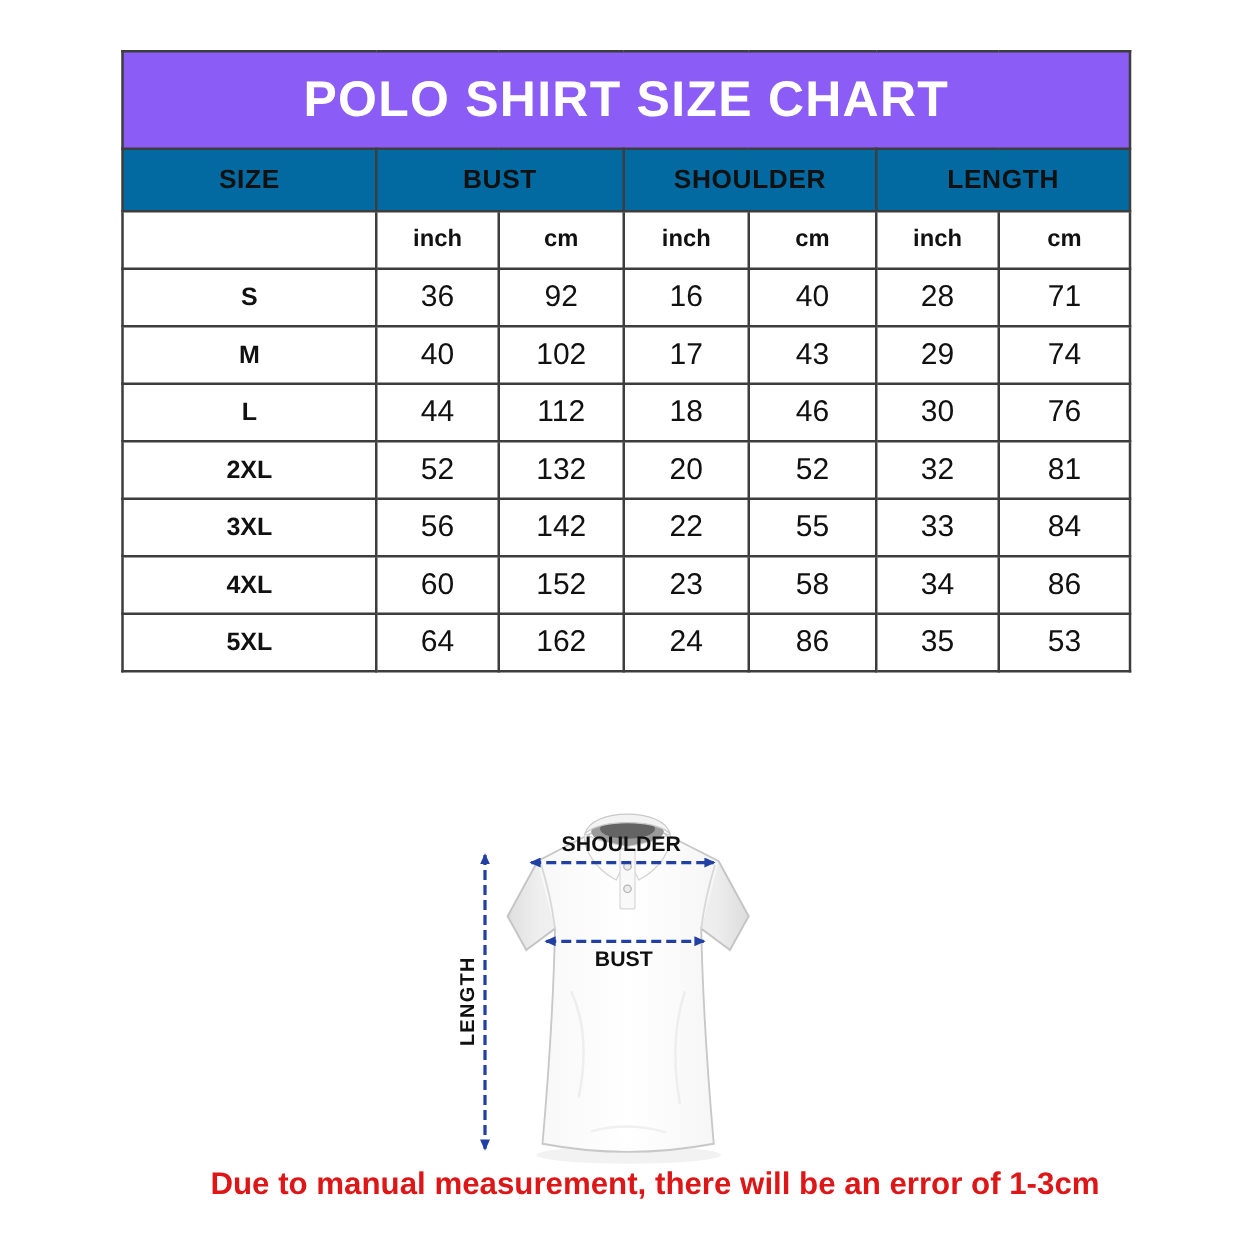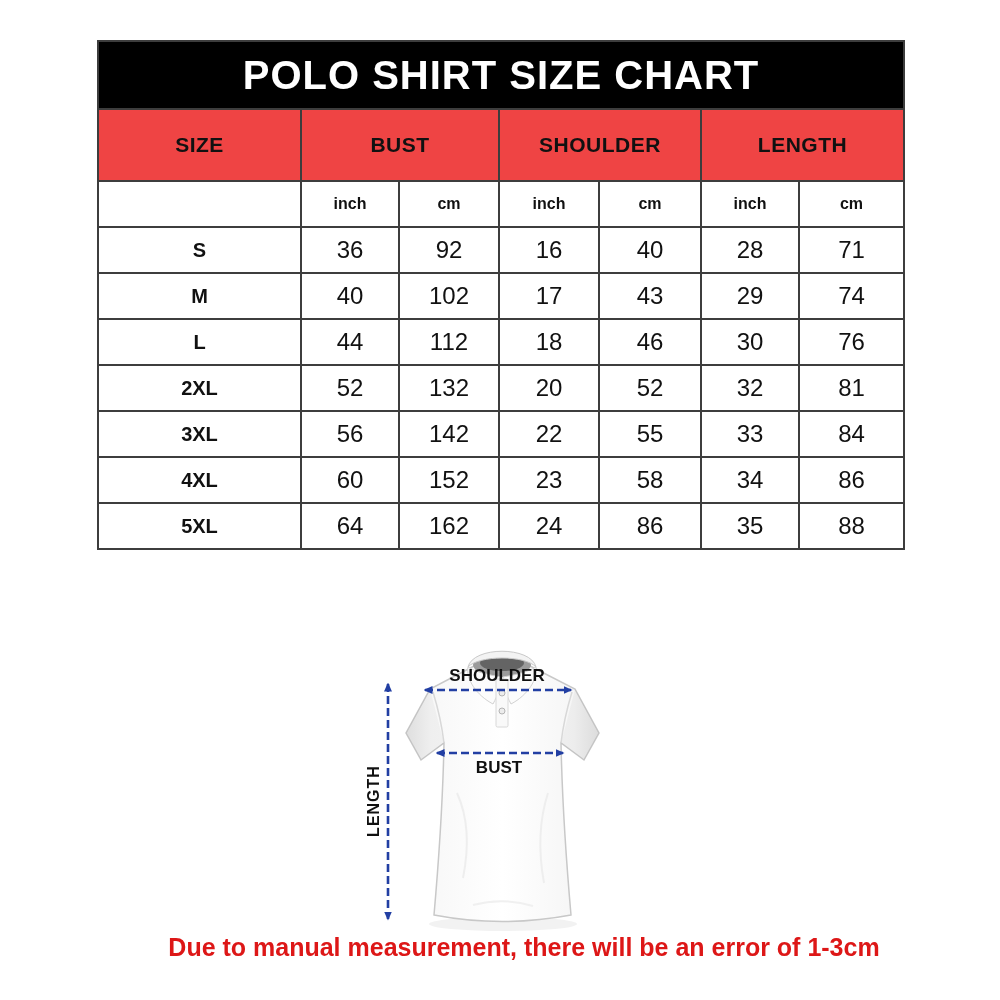--- a/index.html
+++ b/index.html
@@ -23,38 +23,38 @@
     table-layout: fixed;
   }
   table.size-chart th, table.size-chart td {
     border: 2px solid #3d3d3d;
     padding: 0;
     text-align: center;
     vertical-align: middle;
     color: #111111;
   }
   tr.row-title th {
-    height: 68px;
-    background: #000000;
+    height: 78px;
+    background: #8b5cf6;
     color: #ffffff;
     font-size: 40px;
     font-weight: bold;
     letter-spacing: 1px;
   }
   tr.row-group th {
-    height: 72px;
-    background: #ef4444;
+    height: 50px;
+    background: #0369a1;
     font-size: 21px;
     font-weight: bold;
     letter-spacing: 0.5px;
   }
   tr.row-units th, tr.row-units td {
     height: 46px;
     background: #ffffff;
-    font-size: 16px;
+    font-size: 19px;
     font-weight: bold;
     border-radius: 20px;
   }
   tbody.data-rows th {
     height: 46px;
     font-size: 20px;
     font-weight: bold;
     background: #ffffff;
   }
   tbody.data-rows td {
@@ -178,21 +178,21 @@
         <td>34</td>
         <td>86</td>
       </tr>
       <tr>
         <th>5XL</th>
         <td>64</td>
         <td>162</td>
         <td>24</td>
         <td>86</td>
         <td>35</td>
-        <td>88</td>
+        <td>53</td>
       </tr>
     </tbody>
   </table>
 </div>
 
 <div class="figure-wrap">
   <svg viewBox="0 0 255 295" width="255" height="295">
     <defs>
       <linearGradient id="bodyGrad" x1="0" y1="0" x2="1" y2="0">
         <stop offset="0" stop-color="#e7e7e7"></stop>

